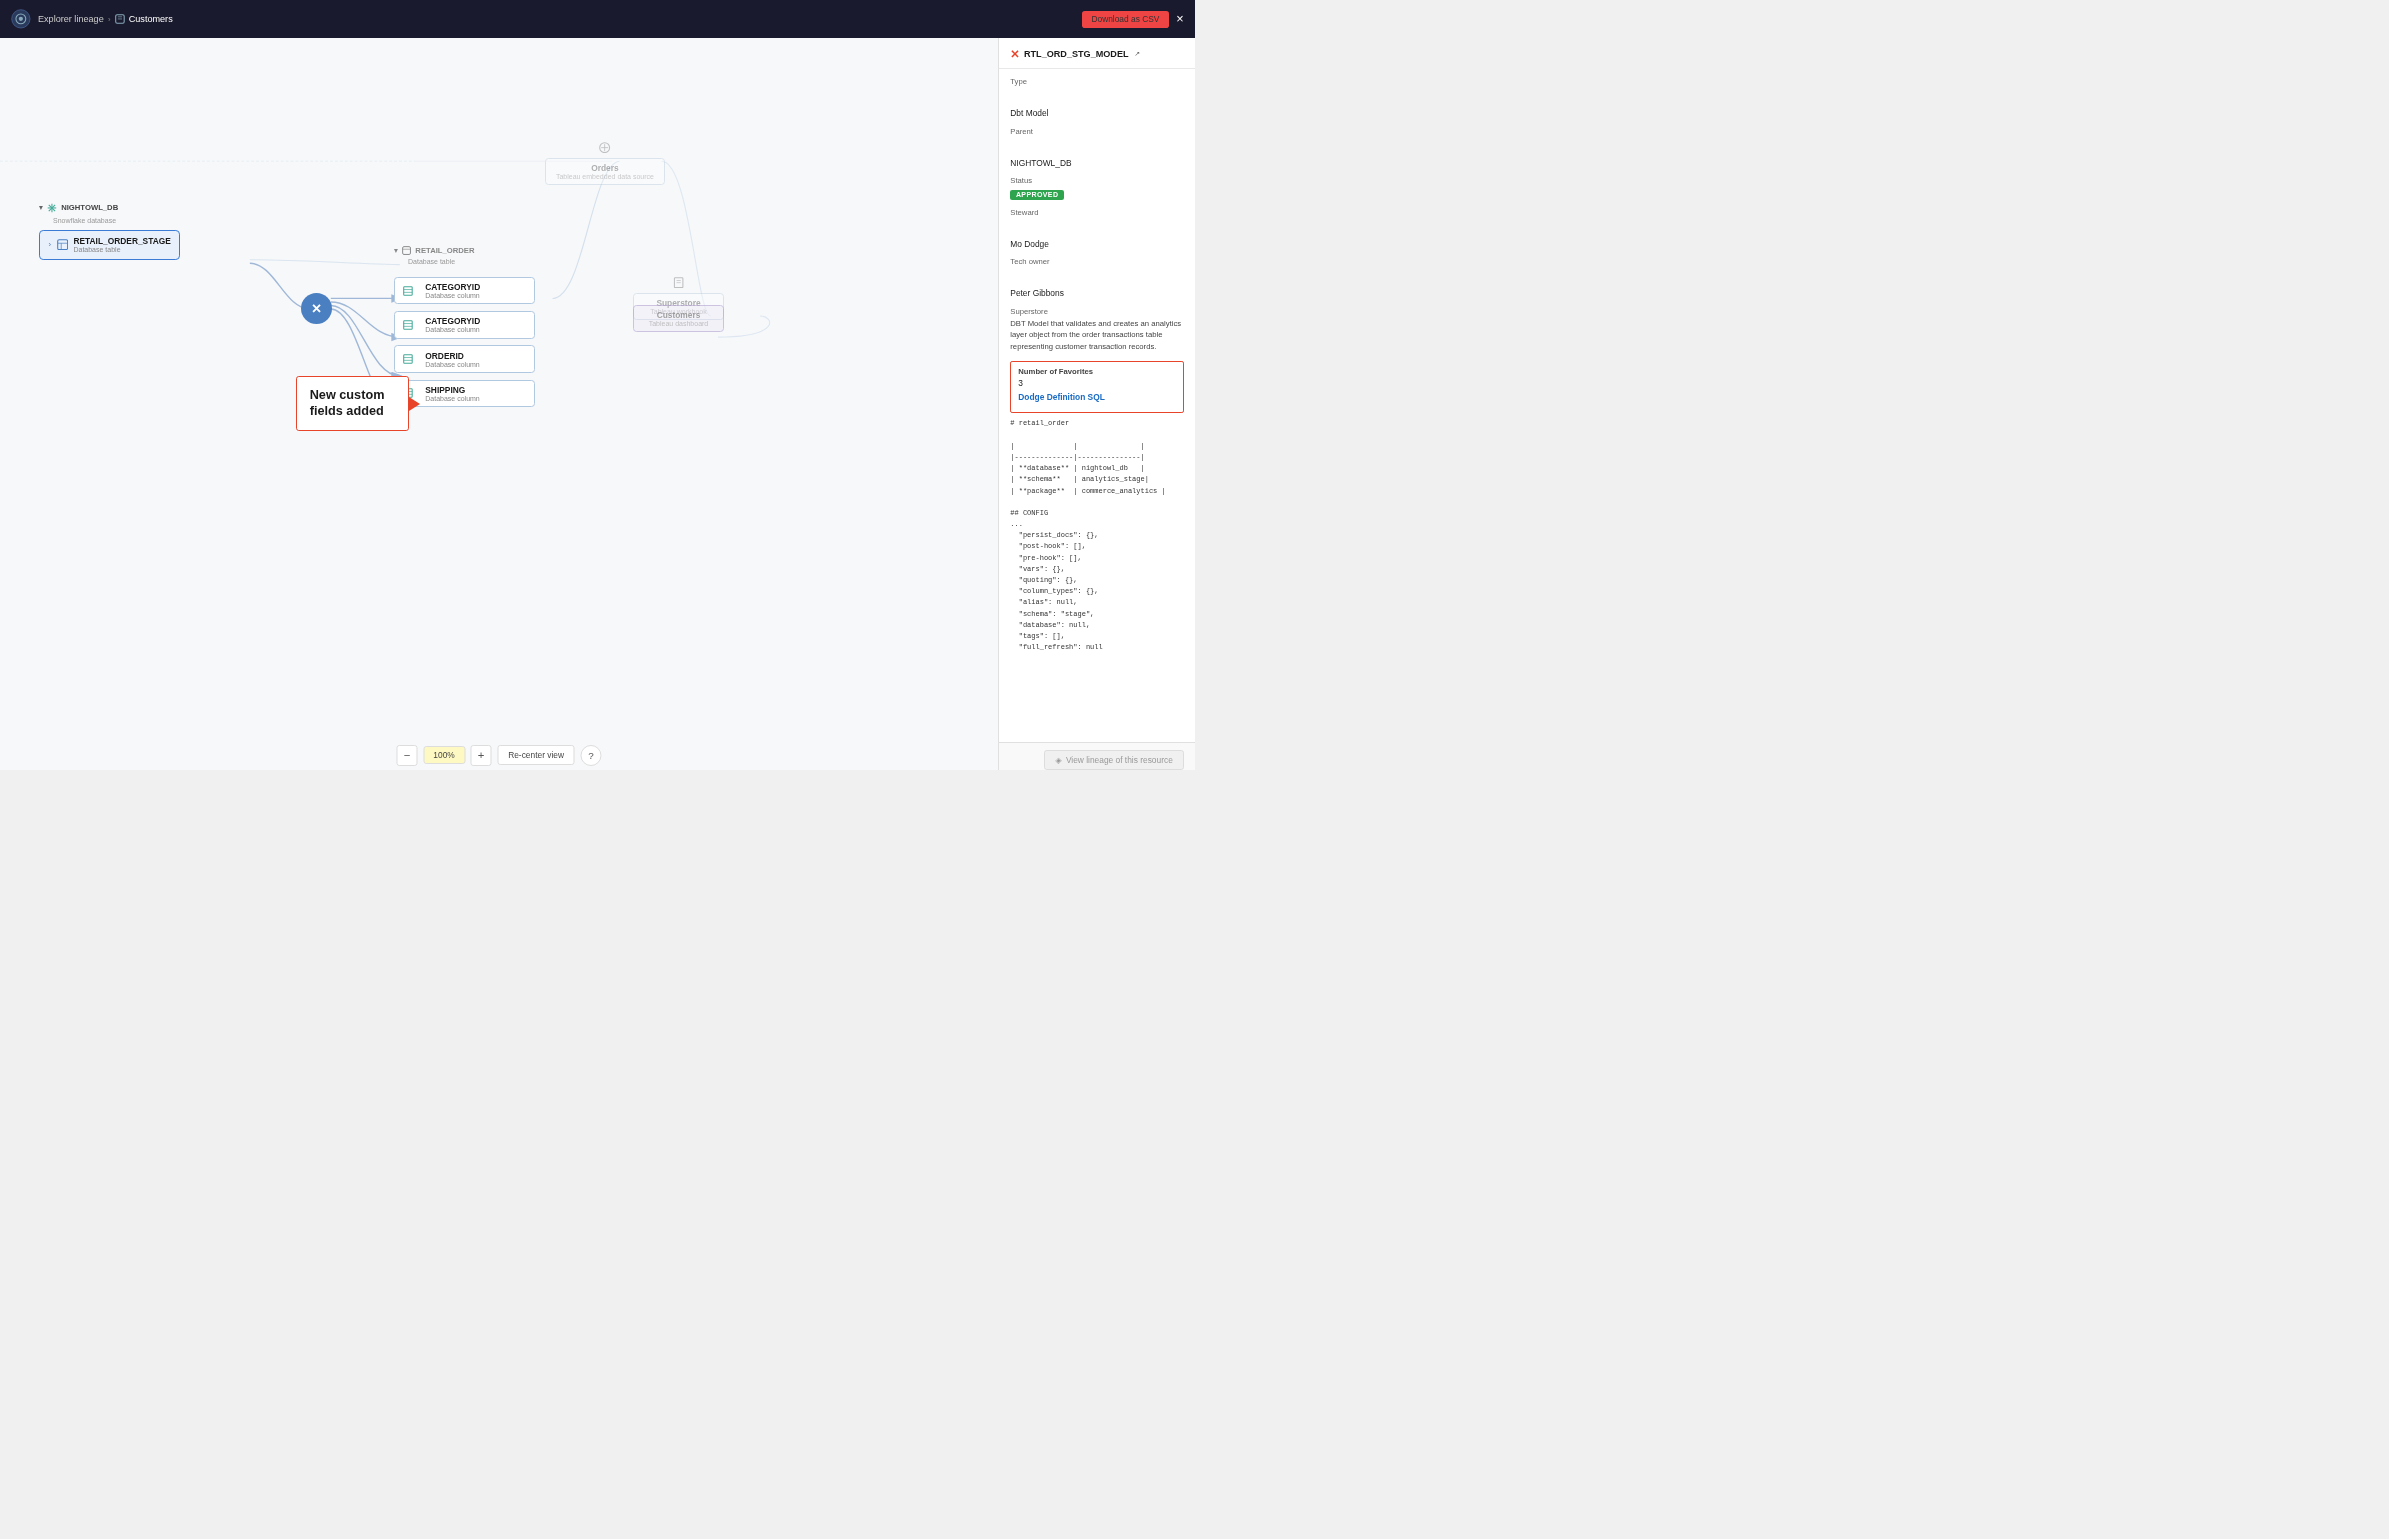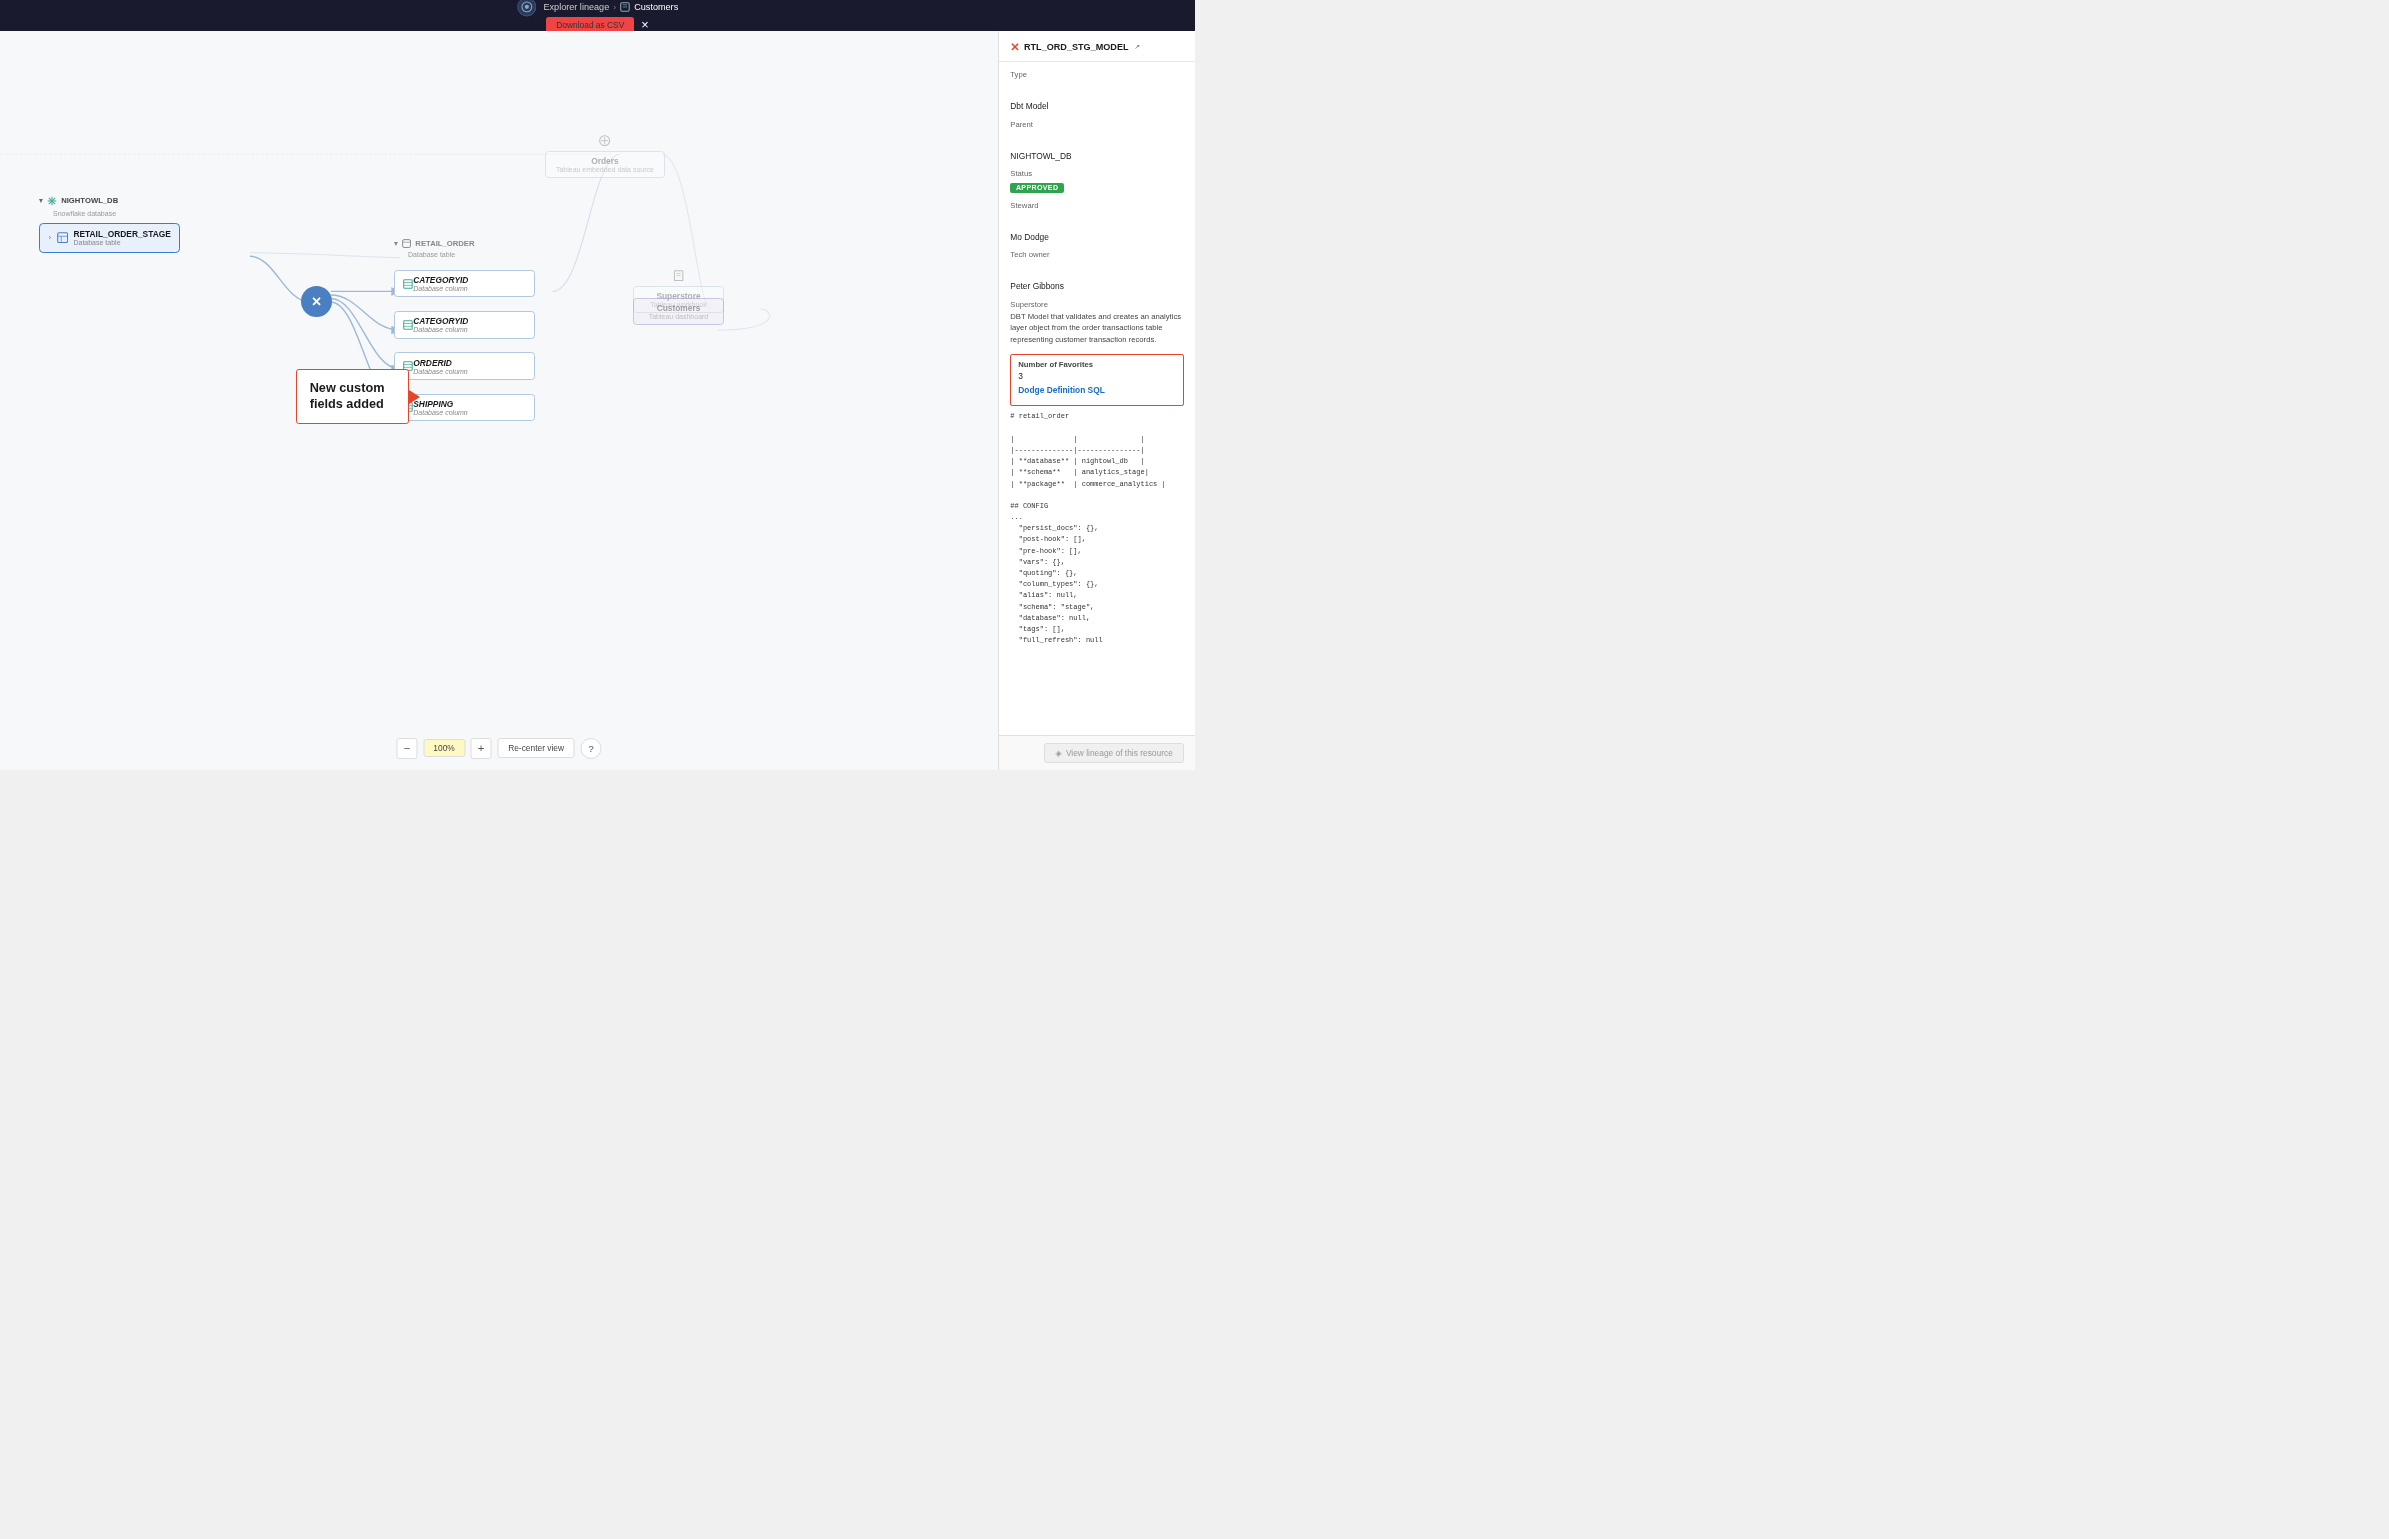--- a/index.html
+++ b/index.html
@@ -1,21 +1,21 @@
 <!DOCTYPE html>
 <html style="font-size:11.3px"><head>
   <meta charset="utf-8">
   <style>
     * { box-sizing: border-box; margin: 0; padding: 0; }
     body { font-family: -apple-system, BlinkMacSystemFont, 'Segoe UI', sans-serif; background: #f0f0f0; overflow: hidden; width: 1195px; height: 770px; }
 
     
     .header {
-      display: flex; align-items: center; justify-content: center;
-      background: #1a1a2e; color: #fff; height: 31px; padding: 0 11.3px; flex-direction: column;
+      display: flex; align-items: center; justify-content: space-between;
+      background: #1a1a2e; color: #fff; height: 38px; padding: 0 11.3px;
     }
     .header-left { display: flex; align-items: center; gap: 7px; }
     .header-breadcrumb { display: flex; align-items: center; gap: 4.2px; font-size: 9.1px; color: #ccc; }
     .header-breadcrumb .crumb-main { color: #fff; font-weight: 500; }
     .header-chevron { color: #888; font-size: 7.7px; }
     .header-right { display: flex; align-items: center; gap: 7px; }
     .btn-download {
       background: #ef4444; color: #333; border: none; border-radius: 2.8px;
       padding: 3.5px 9.9px; font-size: 8.4px; cursor: pointer; font-weight: 500;
     }
@@ -112,22 +112,22 @@
       background: #fff; border: 1.4px solid #a0b8d8; border-radius: 4.2px;
       padding: 5.6px 8.4px; display: flex; align-items: center; gap: 5.6px;
       min-width: 127px; cursor: pointer;
     }
     .node-box.selected { border-color: #3a7bd5; background: #e8f0fb; }
     .node-title { font-size: 8.4px; font-weight: 600; color: #1a1a1a; }
     .node-subtitle { font-size: 7px; color: #888; }
 
     .column-node {
       background: #fff; border: 1.1px solid #b0c8e0; border-radius: 3.5px;
-      padding: 4.2px 8.4px; display: flex; align-items: center; gap: 0;
-      min-width: 141px; cursor: pointer; margin-bottom: 11px; font-style: italic;
+      padding: 4.2px 8.4px; display: flex; align-items: center; gap: 12px;
+      min-width: 141px; cursor: pointer; margin-bottom: 4px;
     }
 
     
     .transform-circle {
       width: 31px; height: 31px; background: #4a7fc1; border-radius: 50%;
       display: flex; align-items: center; justify-content: center;
       color: #fff; font-size: 12.7px; font-weight: bold;
     }
 
     

